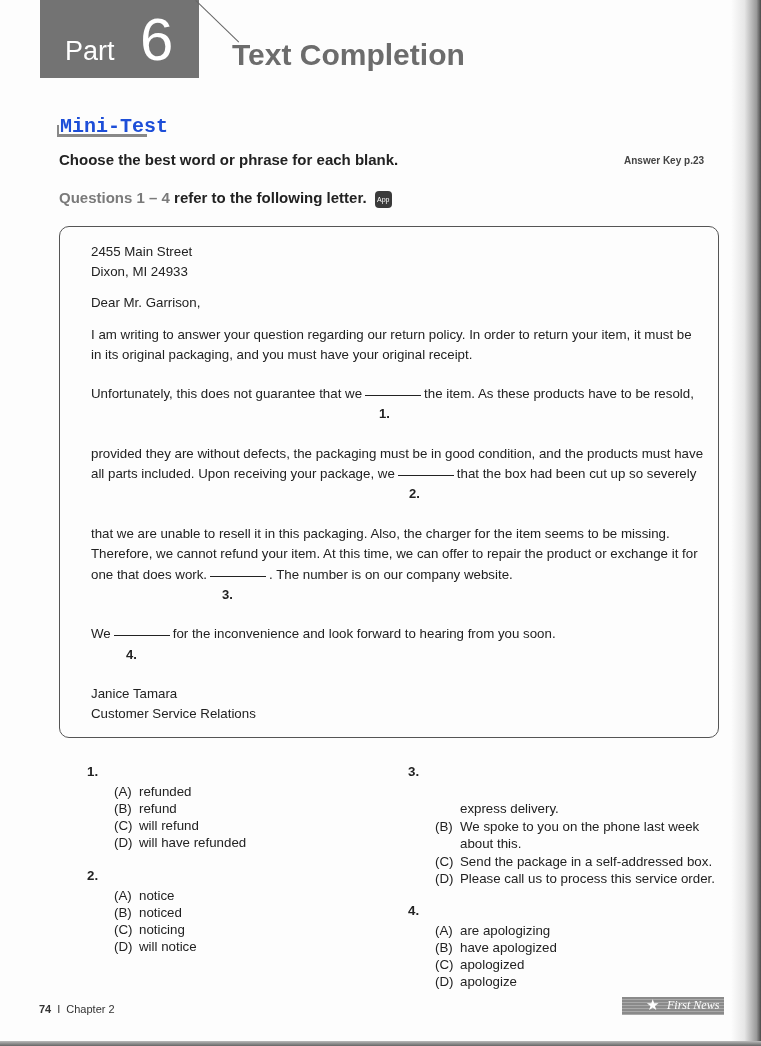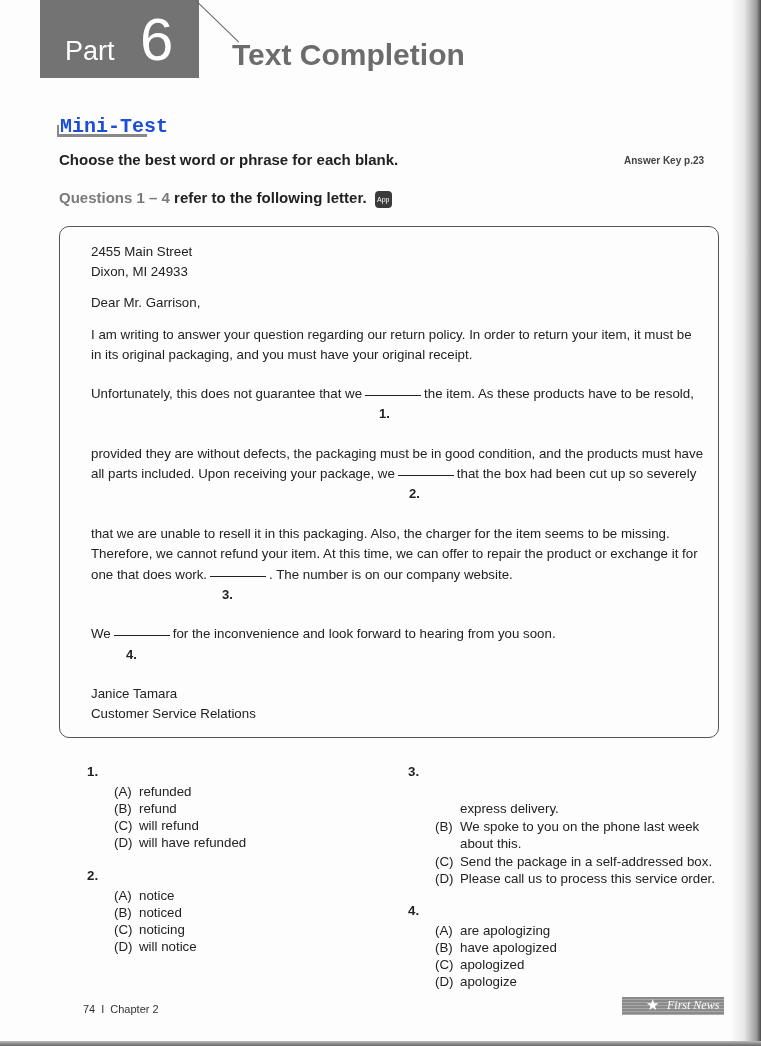--- a/index.html
+++ b/index.html
@@ -74,21 +74,21 @@
       position: absolute; font-size: 13px; font-weight: bold; color: #222;
     }
     .q-block { position: absolute; font-size: 13.3px; color: #222; }
     .q-num { position: absolute; left: 0; top: 0; font-weight: bold; }
     .q-opt { position: absolute; left: 27px; white-space: nowrap; }
     .q-opt .letter { display: inline-block; width: 25px; }
     .q-opt .text { display: inline-block; margin-top: 20px; }
     .footer-page {
       position: absolute; left: 39px; top: 1003px; font-size: 11px; color: #333;
     }
-    .footer-page .pnum { font-weight: normal; margin-left: 44px; }
+    .footer-page .pnum { font-weight: bold; }
     .footer-page .sep { margin: 0 6px; }
     .brand-logo {
       position: absolute; left: 622px; top: 997px; width: 102px; height: 18px;
       background: repeating-linear-gradient(to bottom, #8a8a8a 0px, #8a8a8a 2px, #a9a9a9 2px, #a9a9a9 3px);
     }
     .brand-logo .star { position: absolute; left: 24px; top: -1px; font-size: 15px; color: #fff; }
     .brand-logo .brand-text {
       position: absolute; left: 45px; top: 1px; font-family: "Liberation Serif", serif; font-style: italic;
       font-size: 12px; color: #fff;
     }

